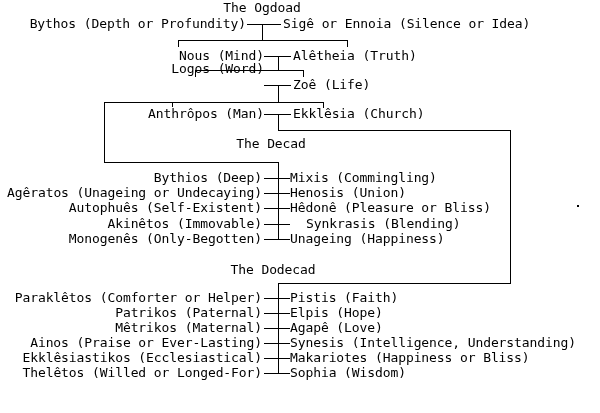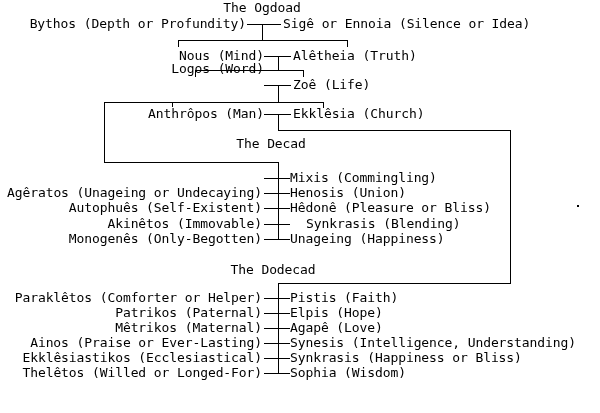--- a/index.html
+++ b/index.html
@@ -28,40 +28,41 @@
 
   <span class="t tl" style="right:354px;top:16px;">Bythos (Depth or Profundity)</span>
   <span class="t" style="left:283px;top:16px;">Sigê or Ennoia (Silence or Idea)</span>
   <span class="t tl" style="right:336px;top:48px;">Nous (Mind)</span>
   <span class="t" style="left:293px;top:48px;">Alêtheia (Truth)</span>
   <span class="t tl" style="right:336px;top:61px;">Logos (Word)</span>
   <span class="t" style="left:293px;top:77px;">Zoê (Life)</span>
   <span class="t tl" style="right:336px;top:106px;">Anthrôpos (Man)</span>
   <span class="t" style="left:293px;top:106px;">Ekklêsia (Church)</span>
 
+  <span class="t tl" style="right:338px;top:170px;">Bythios (Deep)</span>
   <span class="t" style="left:290px;top:170px;">Mixis (Commingling)</span>
   <span class="t tl" style="right:338px;top:185px;">Agêratos (Unageing or Undecaying)</span>
   <span class="t" style="left:290px;top:185px;">Henosis (Union)</span>
   <span class="t tl" style="right:338px;top:200px;">Autophuês (Self-Existent)</span>
   <span class="t" style="left:290px;top:200px;">Hêdonê (Pleasure or Bliss)</span>
   <span class="t tl" style="right:338px;top:216px;">Akinêtos (Immovable)</span>
   <span class="t" style="left:290px;top:216px;margin-left:16px;">Synkrasis (Blending)</span>
   <span class="t tl" style="right:338px;top:231px;">Monogenês (Only-Begotten)</span>
   <span class="t" style="left:290px;top:231px;">Unageing (Happiness)</span>
 
   <span class="t tl" style="right:338px;top:290px;">Paraklêtos (Comforter or Helper)</span>
   <span class="t" style="left:290px;top:290px;">Pistis (Faith)</span>
   <span class="t tl" style="right:338px;top:305px;">Patrikos (Paternal)</span>
   <span class="t" style="left:290px;top:305px;">Elpis (Hope)</span>
   <span class="t tl" style="right:338px;top:320px;">Mêtrikos (Maternal)</span>
   <span class="t" style="left:290px;top:320px;">Agapê (Love)</span>
   <span class="t tl" style="right:338px;top:335px;">Ainos (Praise or Ever-Lasting)</span>
   <span class="t" style="left:290px;top:335px;">Synesis (Intelligence, Understanding)</span>
   <span class="t tl" style="right:338px;top:350px;margin-left:37px;">Ekklêsiastikos (Ecclesiastical)</span>
-  <span class="t" style="left:290px;top:350px;">Synkrasis (Happiness or Bliss)</span>
+  <span class="t" style="left:290px;top:350px;">Makariotes (Happiness or Bliss)</span>
   <span class="t tl" style="right:338px;top:365px;">Thelêtos (Willed or Longed-For)</span>
   <span class="t" style="left:290px;top:365px;">Sophia (Wisdom)</span>
 
   <div class="h" style="left:247px;top:24px;width:34px;"></div>
   <div class="v" style="left:262px;top:24px;height:17px;"></div>
   <div class="h" style="left:178px;top:40px;width:170px;"></div>
   <div class="v" style="left:178px;top:40px;height:7px;"></div>
   <div class="v" style="left:347px;top:40px;height:7px;"></div>
 
   <div class="h" style="left:264px;top:56px;width:27px;"></div>

